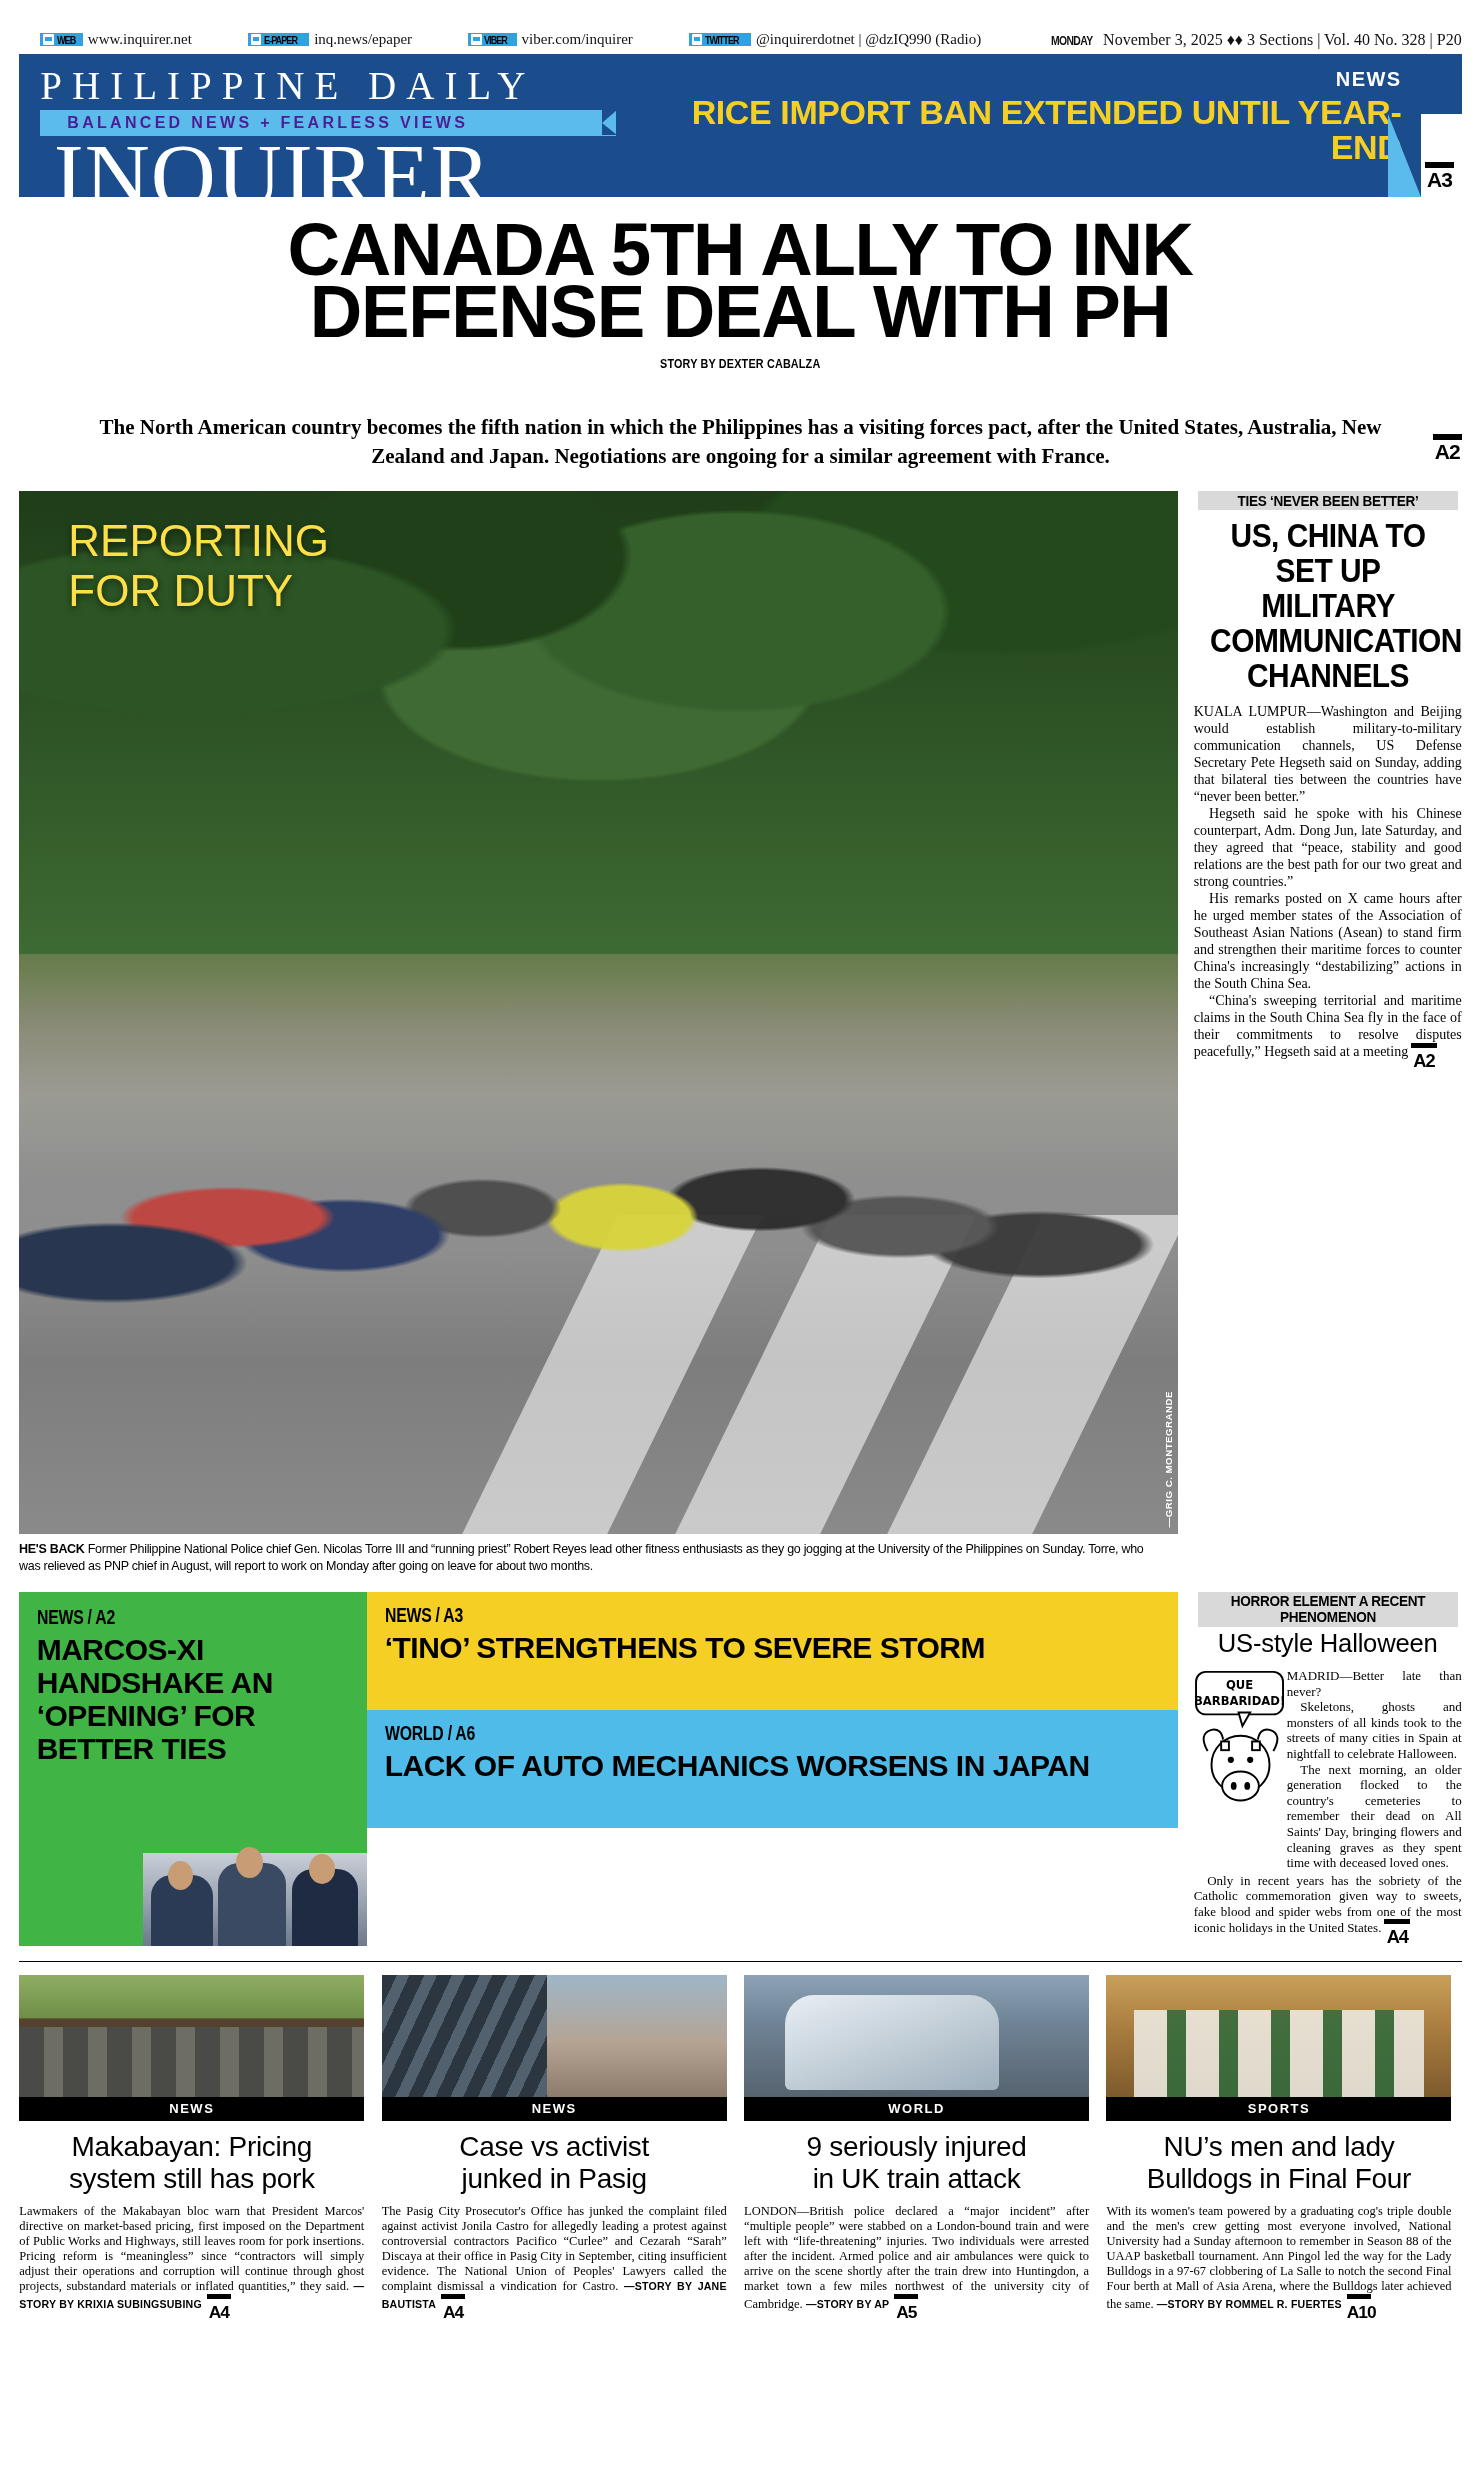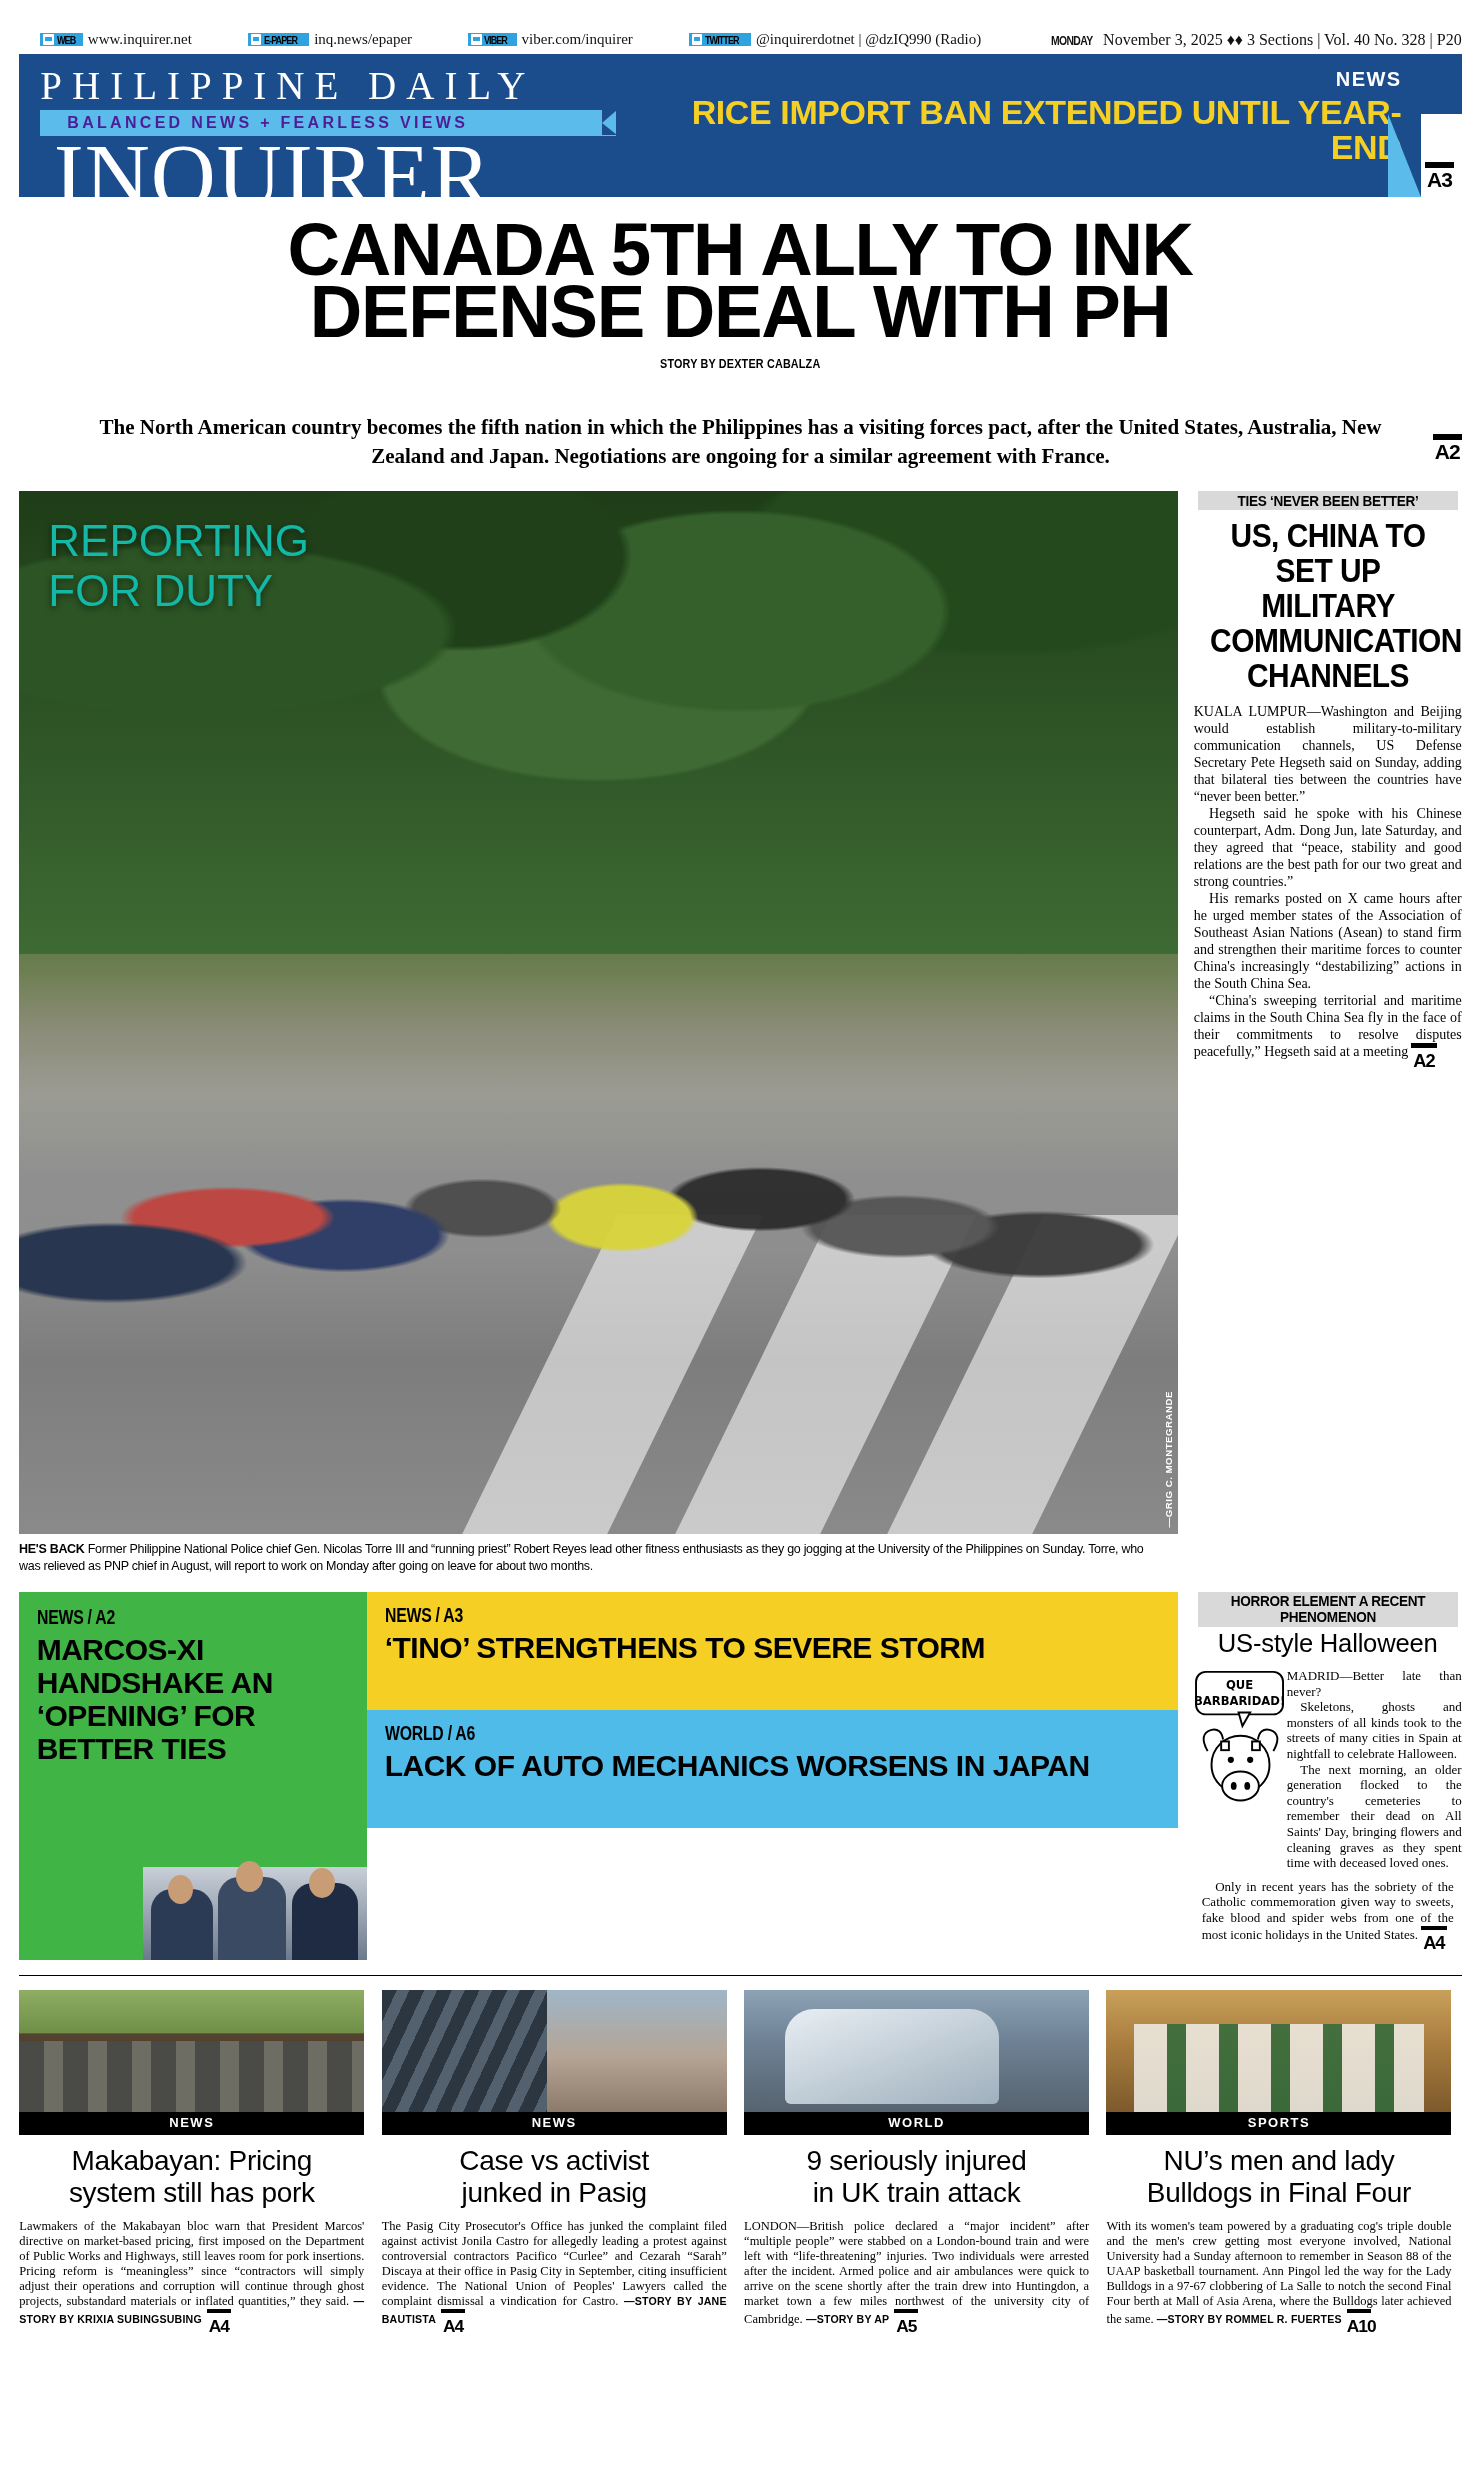--- a/index.html
+++ b/index.html
@@ -102,21 +102,21 @@
        radial-gradient(ellipse at 8% 70%,#23324d 0 8%,transparent 9%),
        radial-gradient(ellipse at 18% 60%,#c0453f 0 7%,transparent 8%),
        radial-gradient(ellipse at 28% 64%,#2b3b66 0 8%,transparent 9%),
        radial-gradient(ellipse at 40% 58%,#4c4c4c 0 7%,transparent 8%),
        radial-gradient(ellipse at 52% 60%,#d8d43a 0 8%,transparent 9%),
        radial-gradient(ellipse at 64% 56%,#2c2c2c 0 8%,transparent 9%),
        radial-gradient(ellipse at 76% 62%,#555 0 7%,transparent 8%),
        radial-gradient(ellipse at 88% 66%,#3a3a3a 0 7%,transparent 8%);
      opacity:.95;}
   .photo-overlay {
-    position:absolute; left:29px; top:25px; color:#14b8a6;
+    position:absolute; left:49px; top:25px; color:#fde047;
     font-family:"Liberation Sans",sans-serif; font-weight:300; font-size:44px; line-height:50px;
     text-shadow:0 1.9px 7.7px rgba(0,0,0,.55);
   }
   .photo-credit{
     position:absolute; right:3.9px; bottom:5.8px; color:#fff; font-family:"Liberation Sans",sans-serif;
     font-weight:700; font-size:9.7px; letter-spacing:0.5px;
     writing-mode:vertical-rl; transform:rotate(180deg);
   }
   .caption { margin-top:7.7px; font-family:"Liberation Sans",sans-serif; font-size:12.7px; line-height:16.4px; letter-spacing:-0.3px; transform:scaleX(.985); transform-origin:left;}
   .caption b { font-weight:900; }
@@ -161,21 +161,21 @@
 
   
   .mid-side { width:268px; }
   .hw-head { text-align:center; font-family:"Liberation Sans",sans-serif; font-weight:300; font-size:25.6px; line-height:30px; margin-top:1px; letter-spacing:-0.2px;}
   .hw-body-wrap { display:flex; margin-top:9.7px; gap:0; }
   .hw-toon { width:93px; flex:0 0 93px; position:relative; }
   .hw-text { flex:1; font-family:"Liberation Serif",serif; font-size:13px; line-height:15.6px; text-align:justify;}
   .hw-text p{margin:0;text-indent:13.5px;}
   .hw-text p.first{text-indent:0;}
   .hw-flow { margin-top:1.9px; font-family:"Liberation Serif",serif; font-size:13px; line-height:15.6px; text-align:justify;}
-  .hw-flow p{margin:8px;text-indent:13.5px;}
+  .hw-flow p{margin:0;text-indent:13.5px;}
 
   
   .hr-thin { border-top:1.4px solid #000; margin-top:15.4px; }
   .bottom { display:flex; gap:17.4px; margin-top:13.5px; }
   .bcol { width:345px; }
   .bphoto { width:100%; height:122px; position:relative; overflow:hidden; }
   .bcap { background:#000; color:#fff; text-align:center; font-family:"Liberation Sans",sans-serif; font-weight:700; font-size:13px; letter-spacing:1.5px; padding:3.9px 0 4.8px; }
   .bhead { text-align:center; font-family:"Liberation Sans",sans-serif; font-weight:300; font-size:28px; line-height:32px; margin-top:9.7px; letter-spacing:-0.3px;}
   .bbody { margin-top:9.7px; font-family:"Liberation Serif",serif; font-size:12.5px; line-height:15px; text-align:justify;}
   .bbyline { font-family:"Liberation Sans",sans-serif; font-weight:900; font-size:10.6px; letter-spacing:0.2px; }

